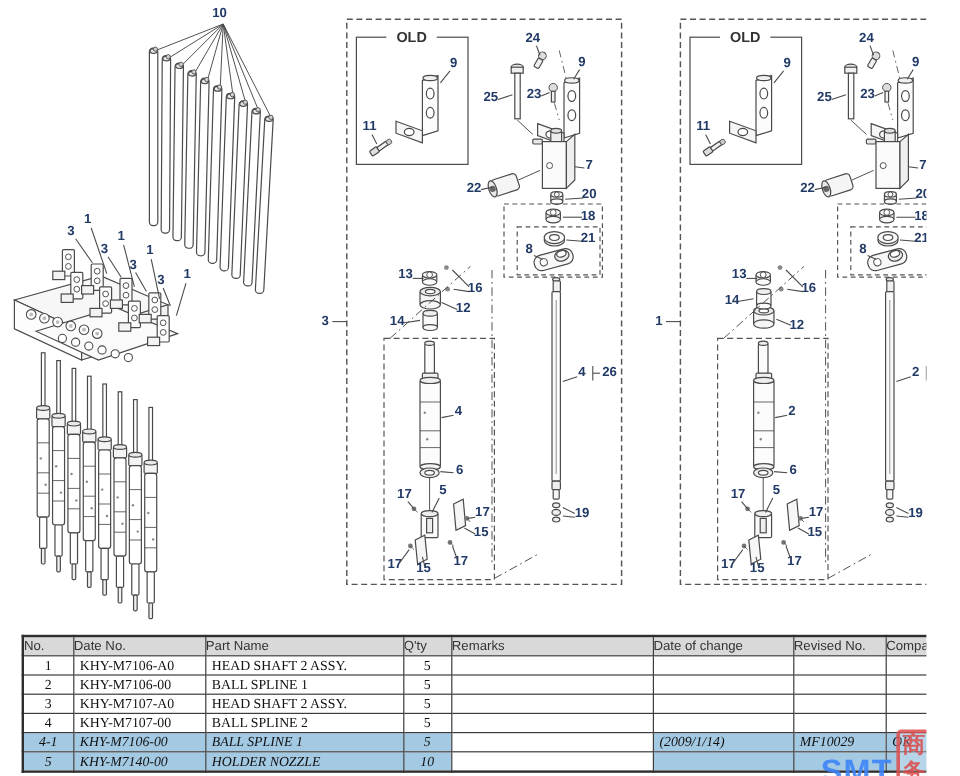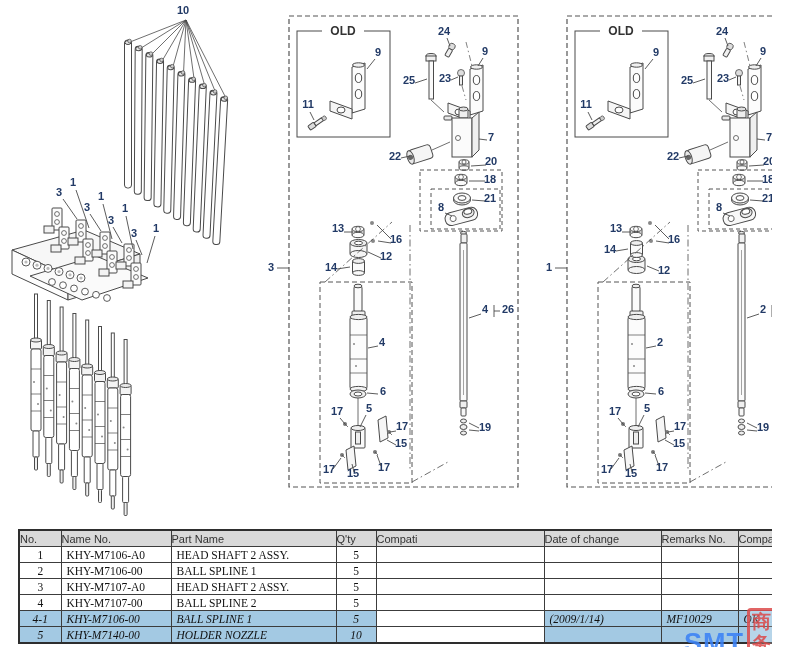--- a/index.html
+++ b/index.html
@@ -622,26 +622,26 @@
         <col style="width:165px">
       <col style="width:40px">
         <col style="width:168px">
         <col style="width:117px">
       <col style="width:77px">
         <col style="width:53px">
     </colgroup>
     <thead>
       <tr>
         <th>No.</th>
-        <th>Name No.</th>
+        <th>Date No.</th>
         <th>Part Name</th>
         <th>Q'ty</th>
-        <th>Compati</th>
+        <th>Remarks</th>
         <th>Date of change</th>
-        <th>Remarks No.</th>
+        <th>Revised No.</th>
         <th>Compati.</th>
       </tr>
     </thead>
     <tbody id="table-body">
         <tr>
           <td class="c">1</td>
           <td class="l">KHY-M7106-A0</td>
           <td class="l">HEAD SHAFT 2 ASSY.</td>
           <td class="c">5</td>
           <td class="l"></td>

